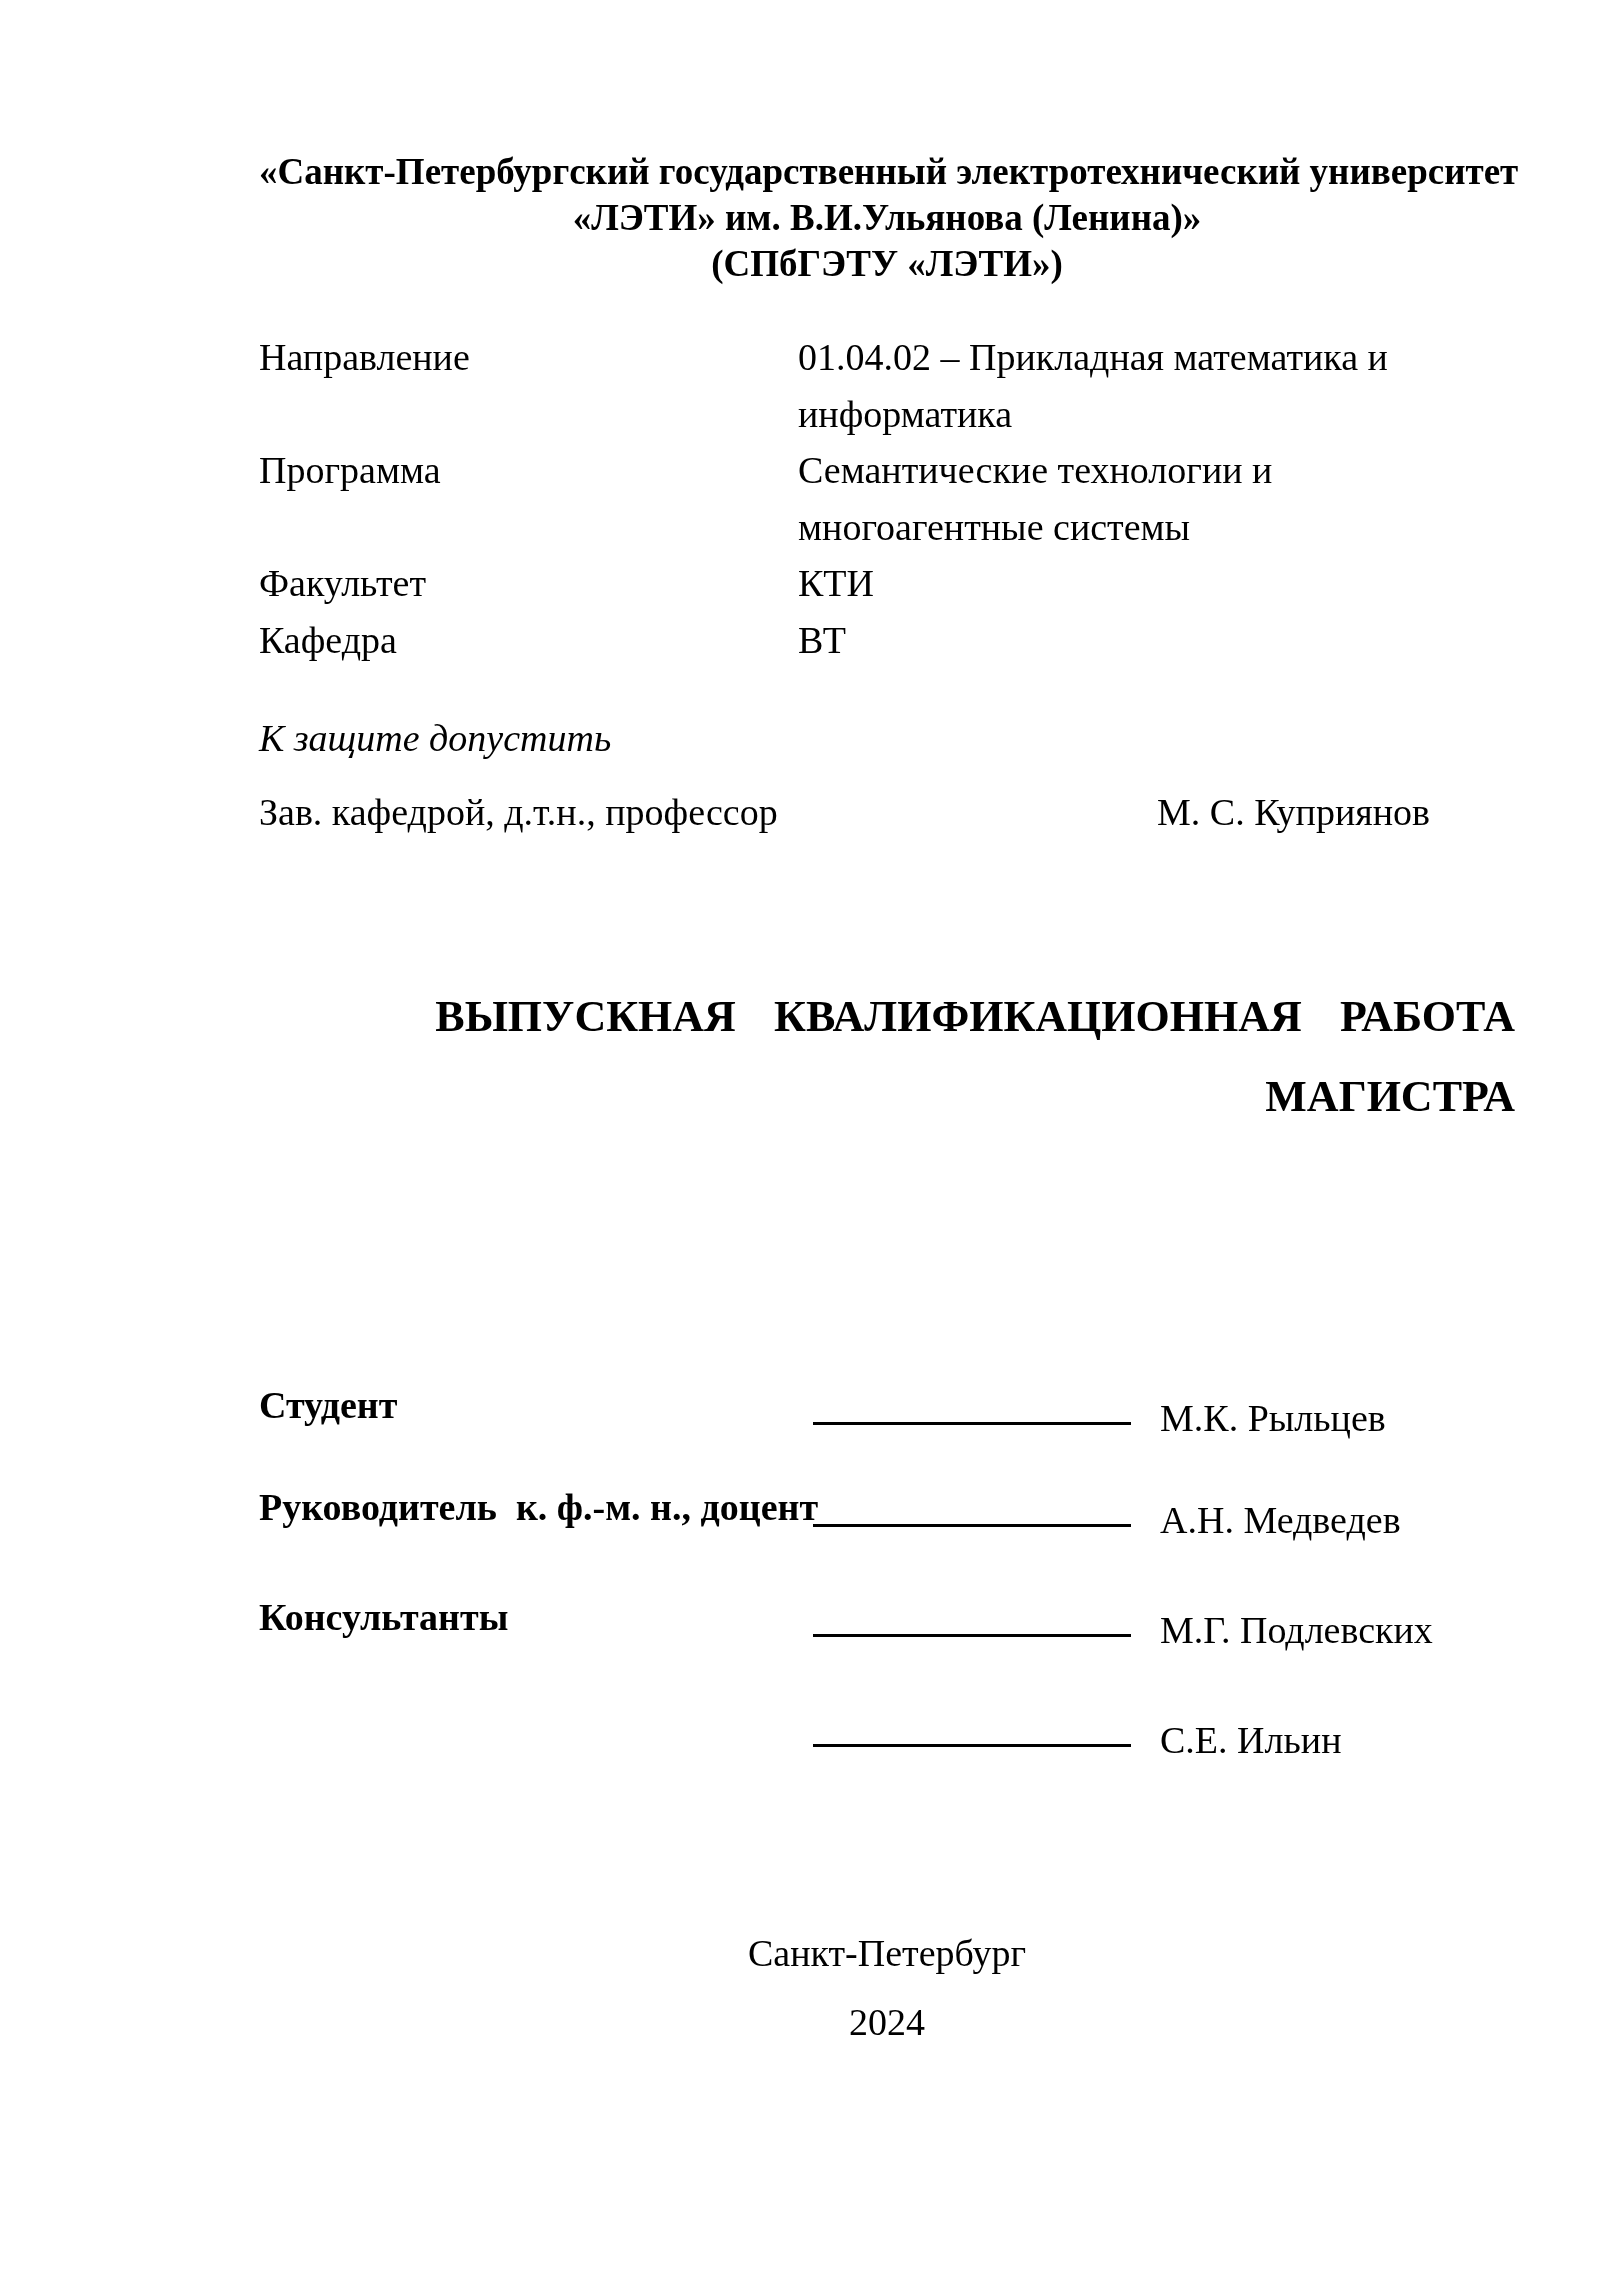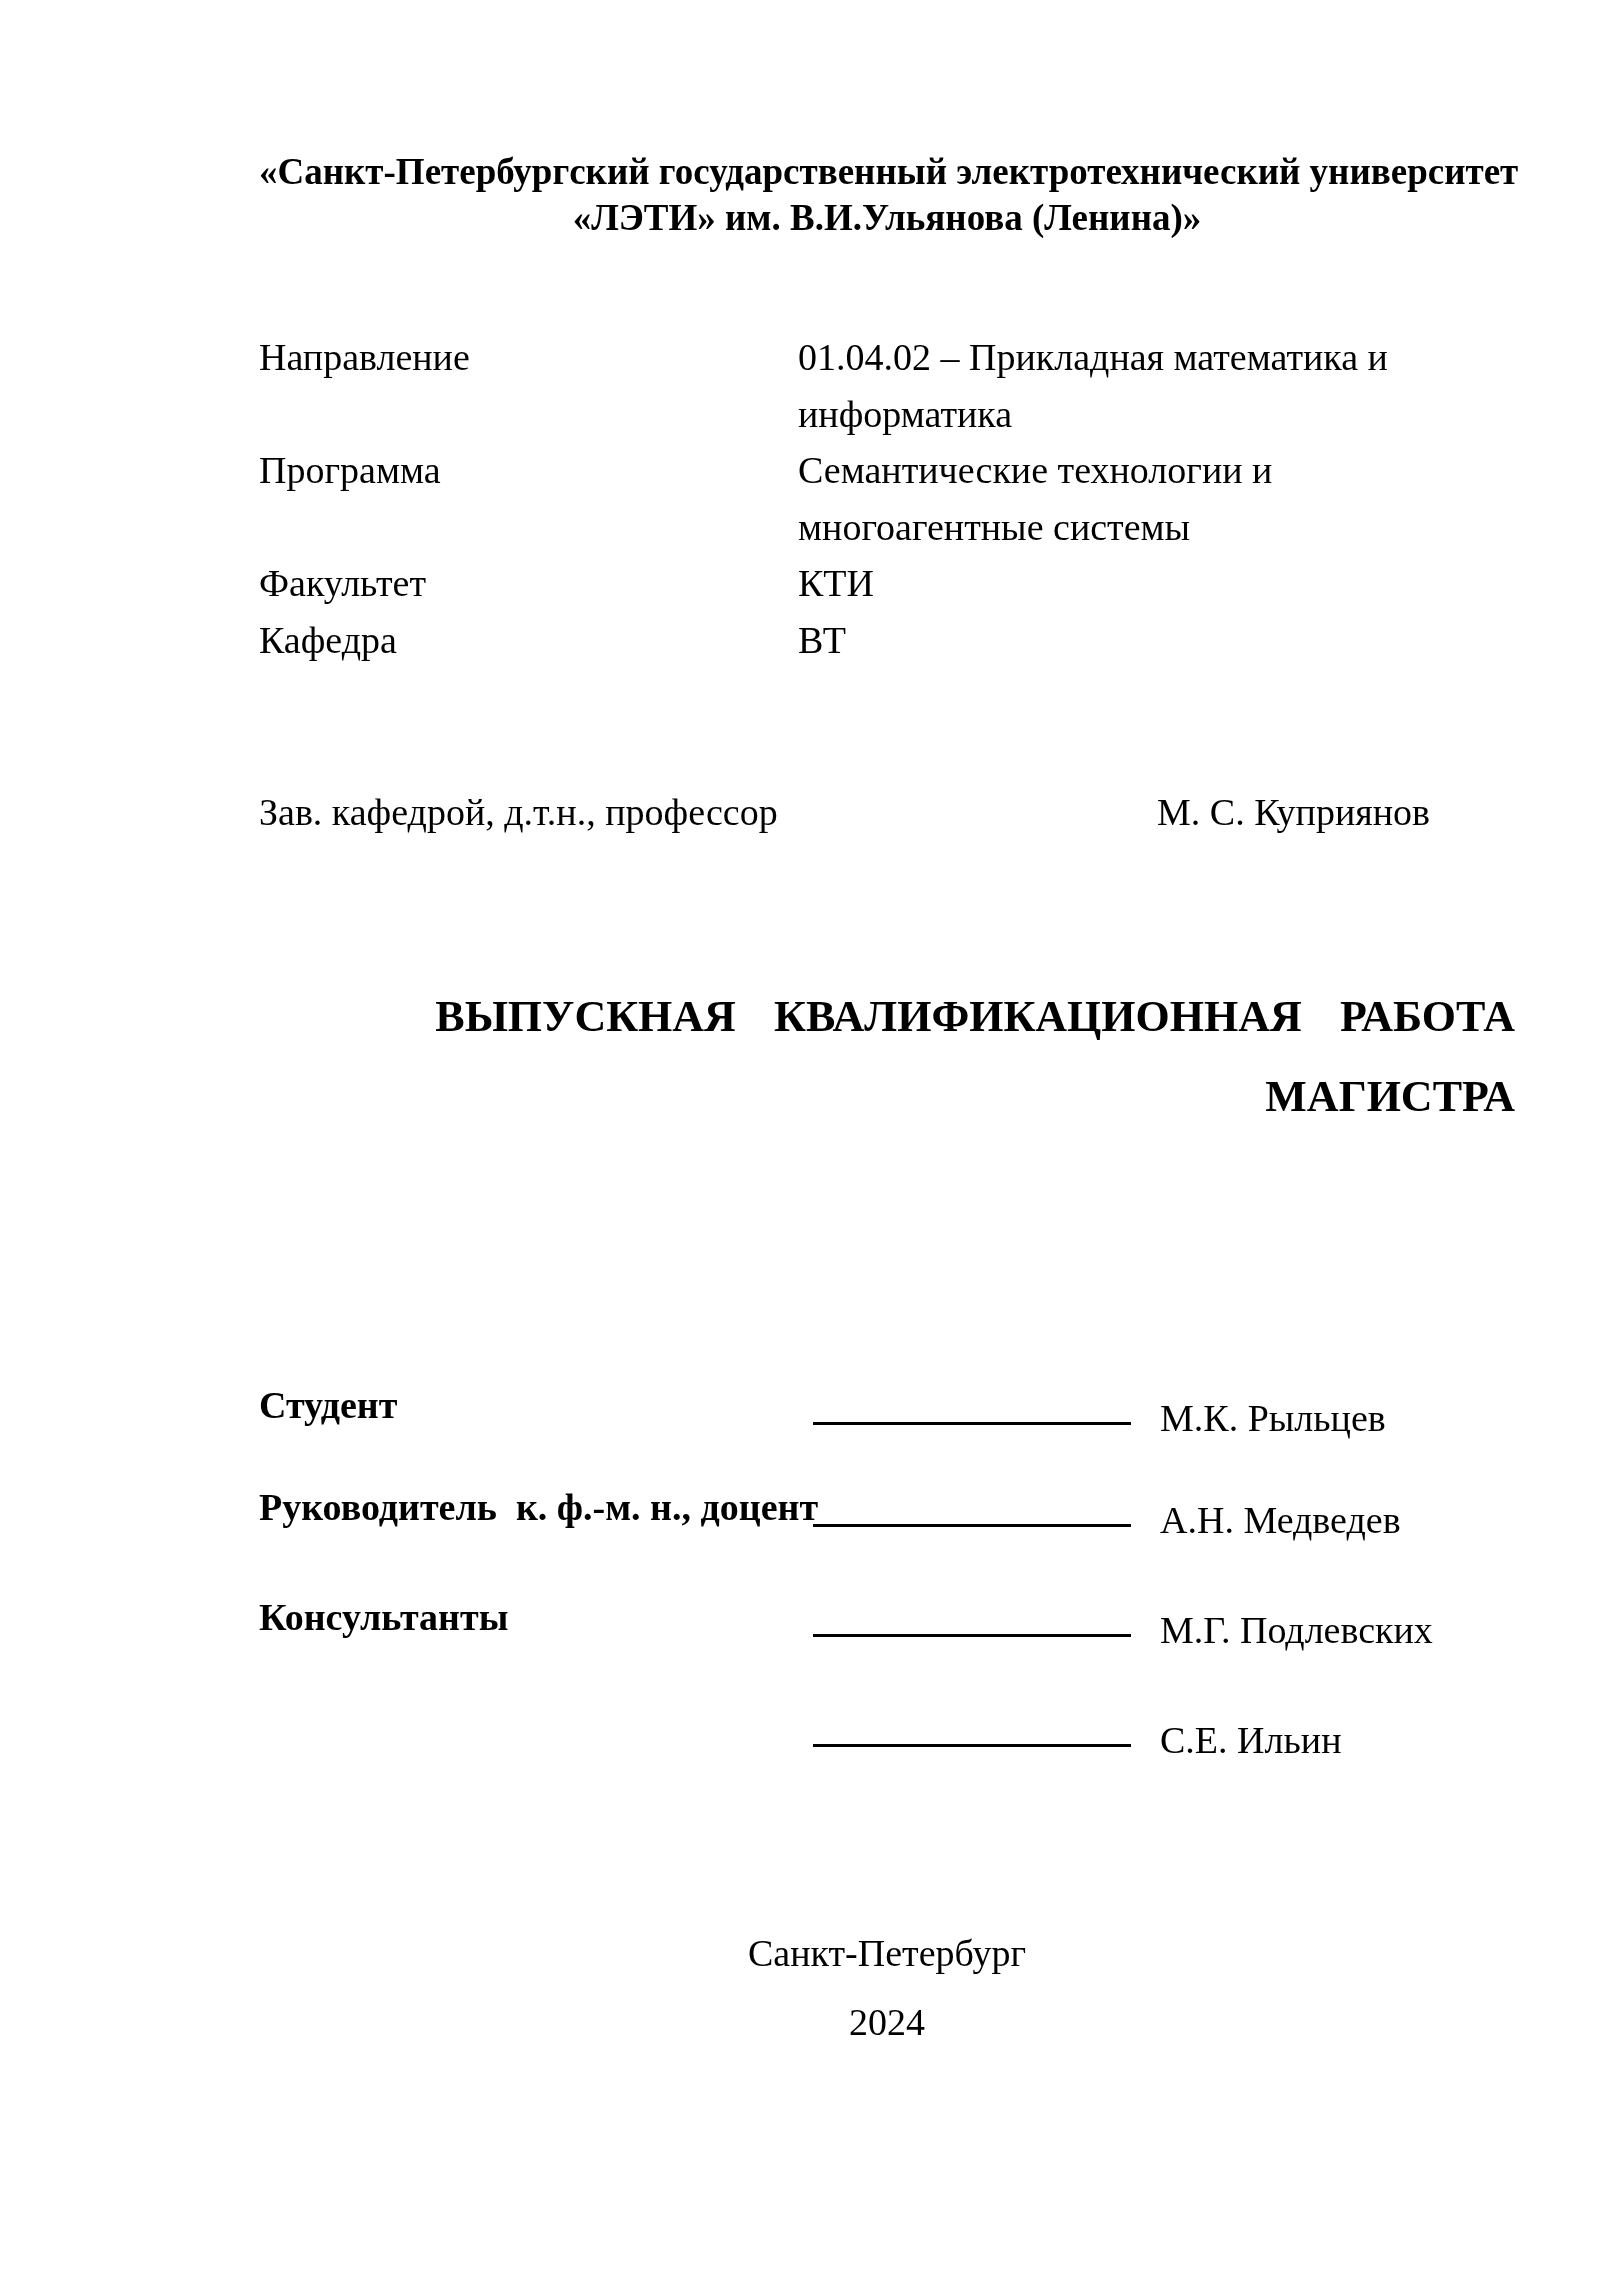--- a/index.html
+++ b/index.html
@@ -109,39 +109,41 @@
   .footer-year { top: 1994px; }
 </style>
 </head>
 <body>
 
 <div class="page">
 
   <div class="abs uni-header">
     <div class="hline">«Санкт-Петербургский государственный электротехнический университет</div>
     <div class="hline">«ЛЭТИ» им. В.И.Ульянова (Ленина)»</div>
+    <div class="hline">(СПбГЭТУ «ЛЭТИ»)</div>
   </div>
 
   <div class="abs field-row" style="top:329px">
     <span class="field-label">Направление</span>
     <span class="field-value">01.04.02 – Прикладная математика и информатика</span>
   </div>
   <div class="abs field-row" style="top:442px">
     <span class="field-label">Программа</span>
     <span class="field-value">Семантические технологии и многоагентные системы</span>
   </div>
   <div class="abs field-row" style="top:555px">
     <span class="field-label">Факультет</span>
     <span class="field-value">КТИ</span>
   </div>
   <div class="abs field-row" style="top:612px">
     <span class="field-label">Кафедра</span>
     <span class="field-value">ВТ</span>
   </div>
 
+  <div class="abs admission-note">К защите допустить</div>
   <div class="abs approver-row">
     <span class="approver-role">Зав. кафедрой, д.т.н., профессор</span>
     <span class="approver-name">М. С. Куприянов</span>
   </div>
 
   <div class="abs work-title">
     <div class="tline">ВЫПУСКНАЯ КВАЛИФИКАЦИОННАЯ РАБОТА</div>
     <div class="tline">МАГИСТРА</div>
   </div>
 

